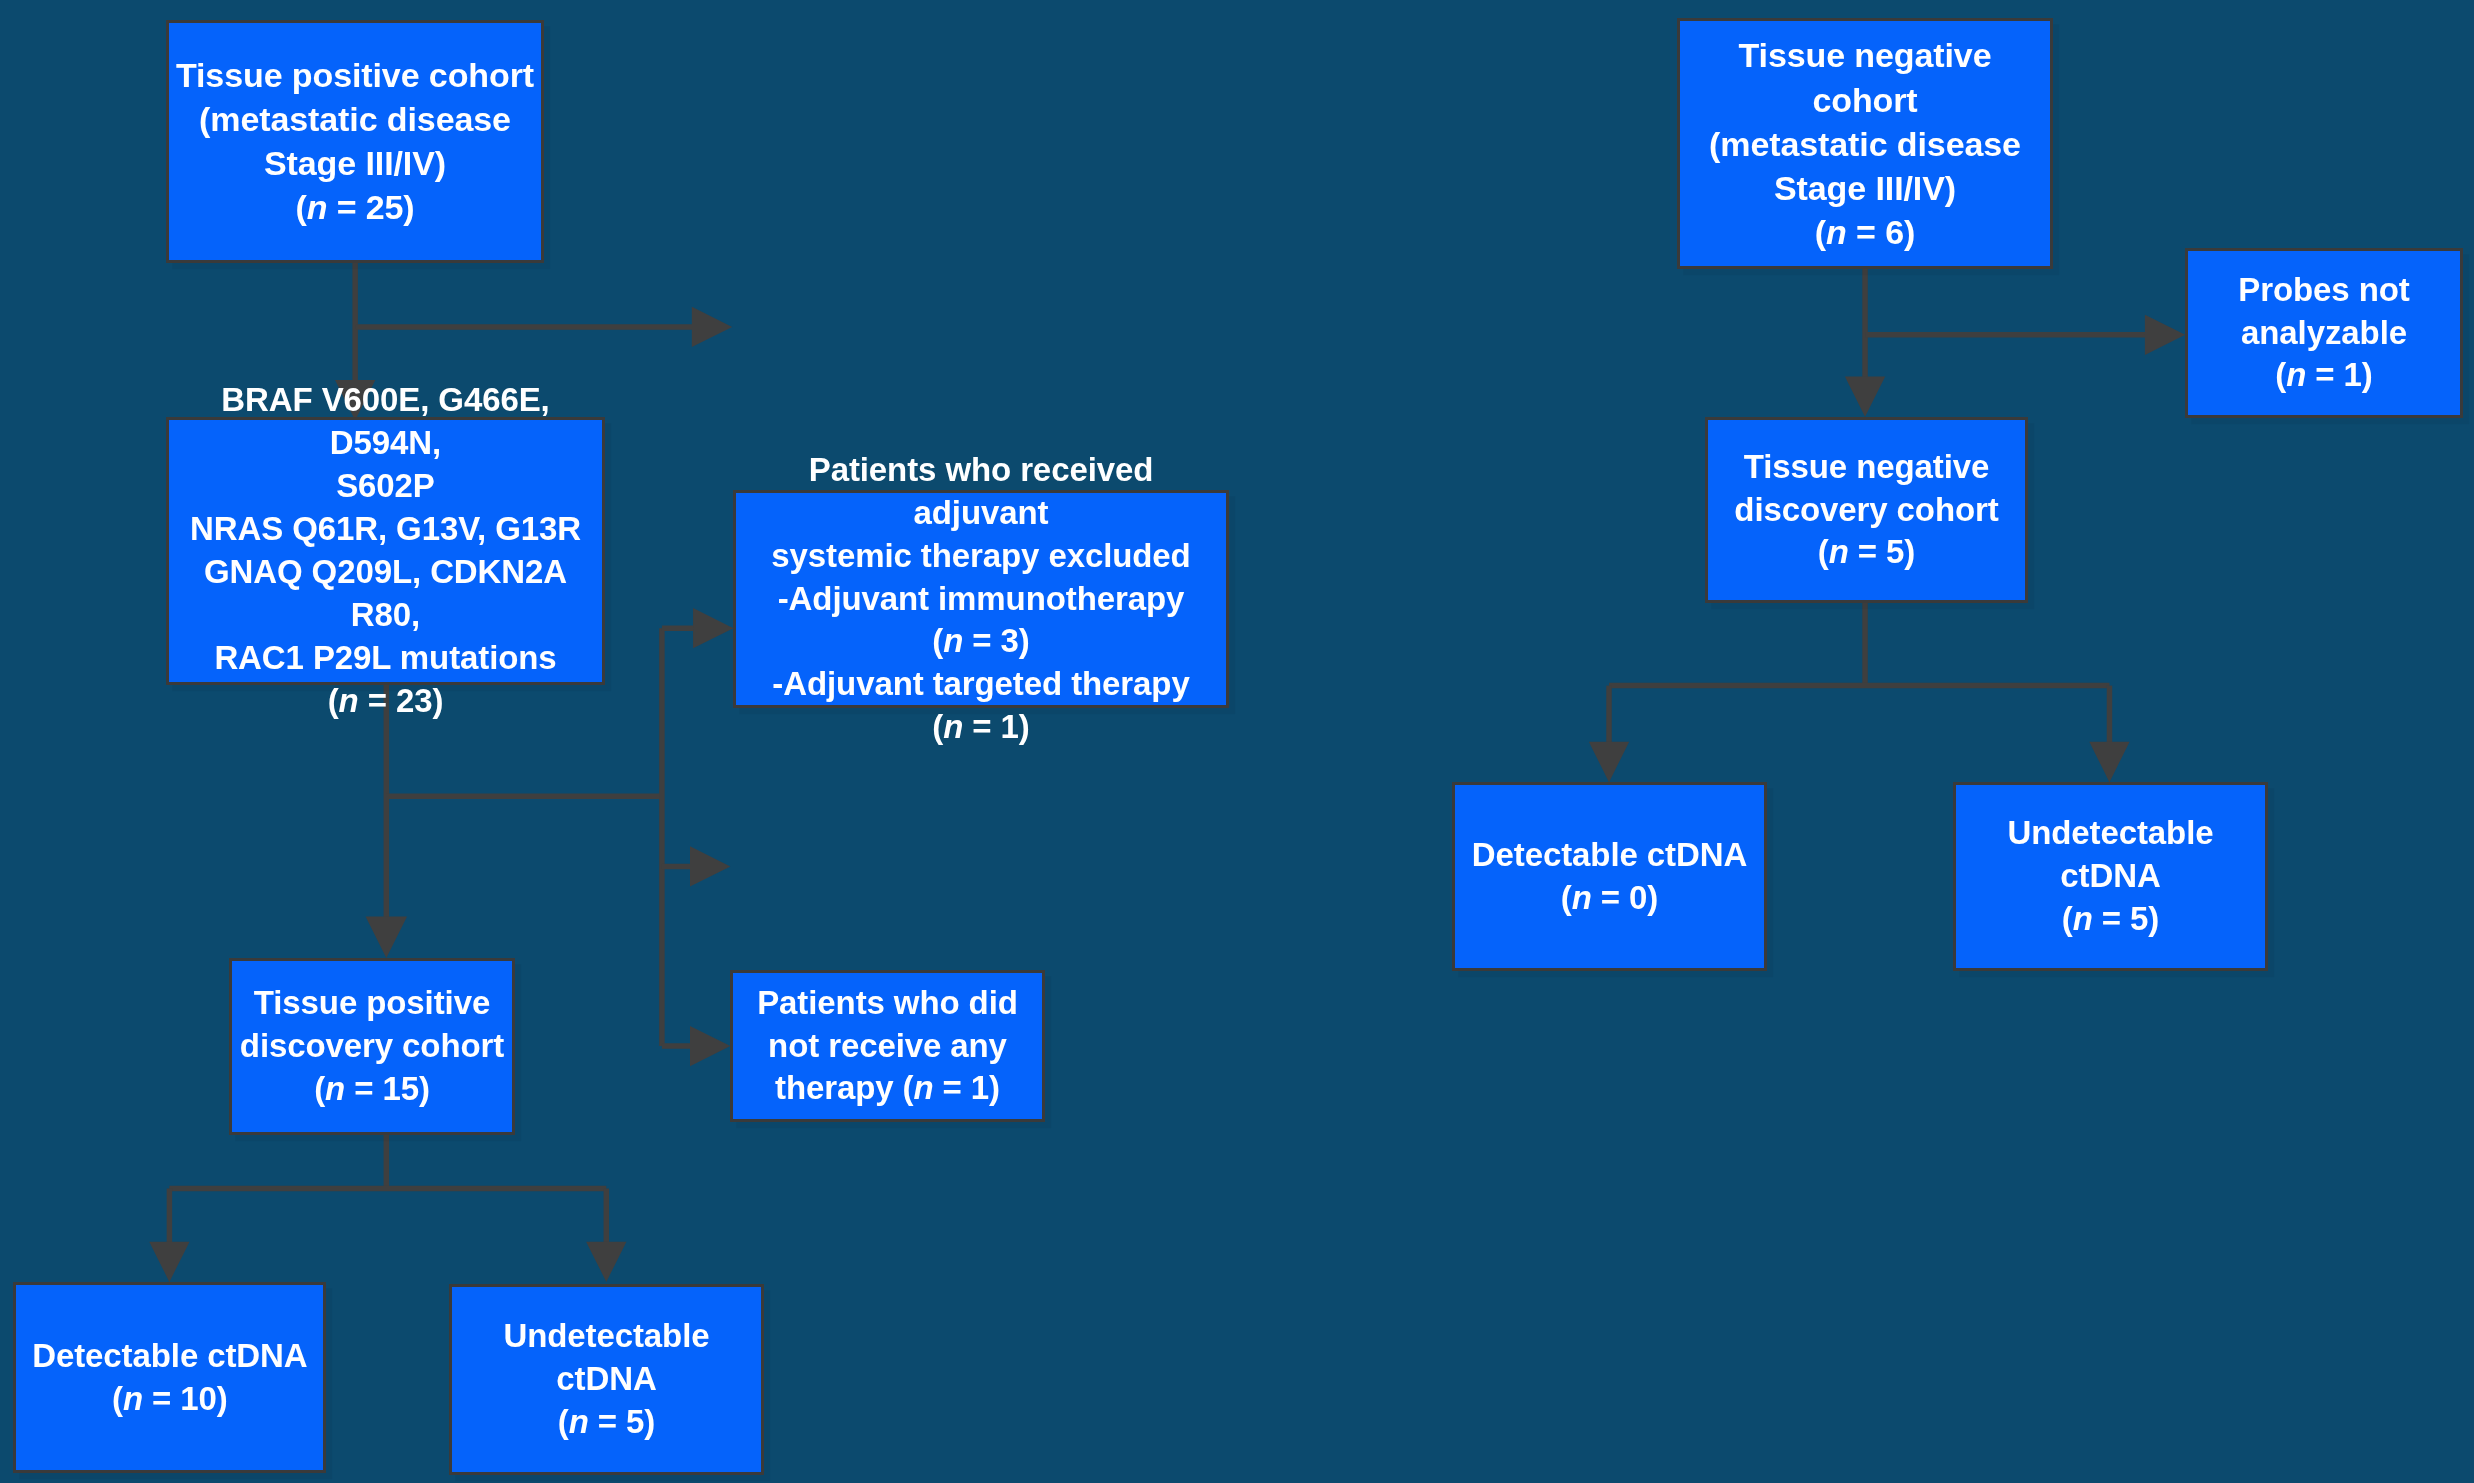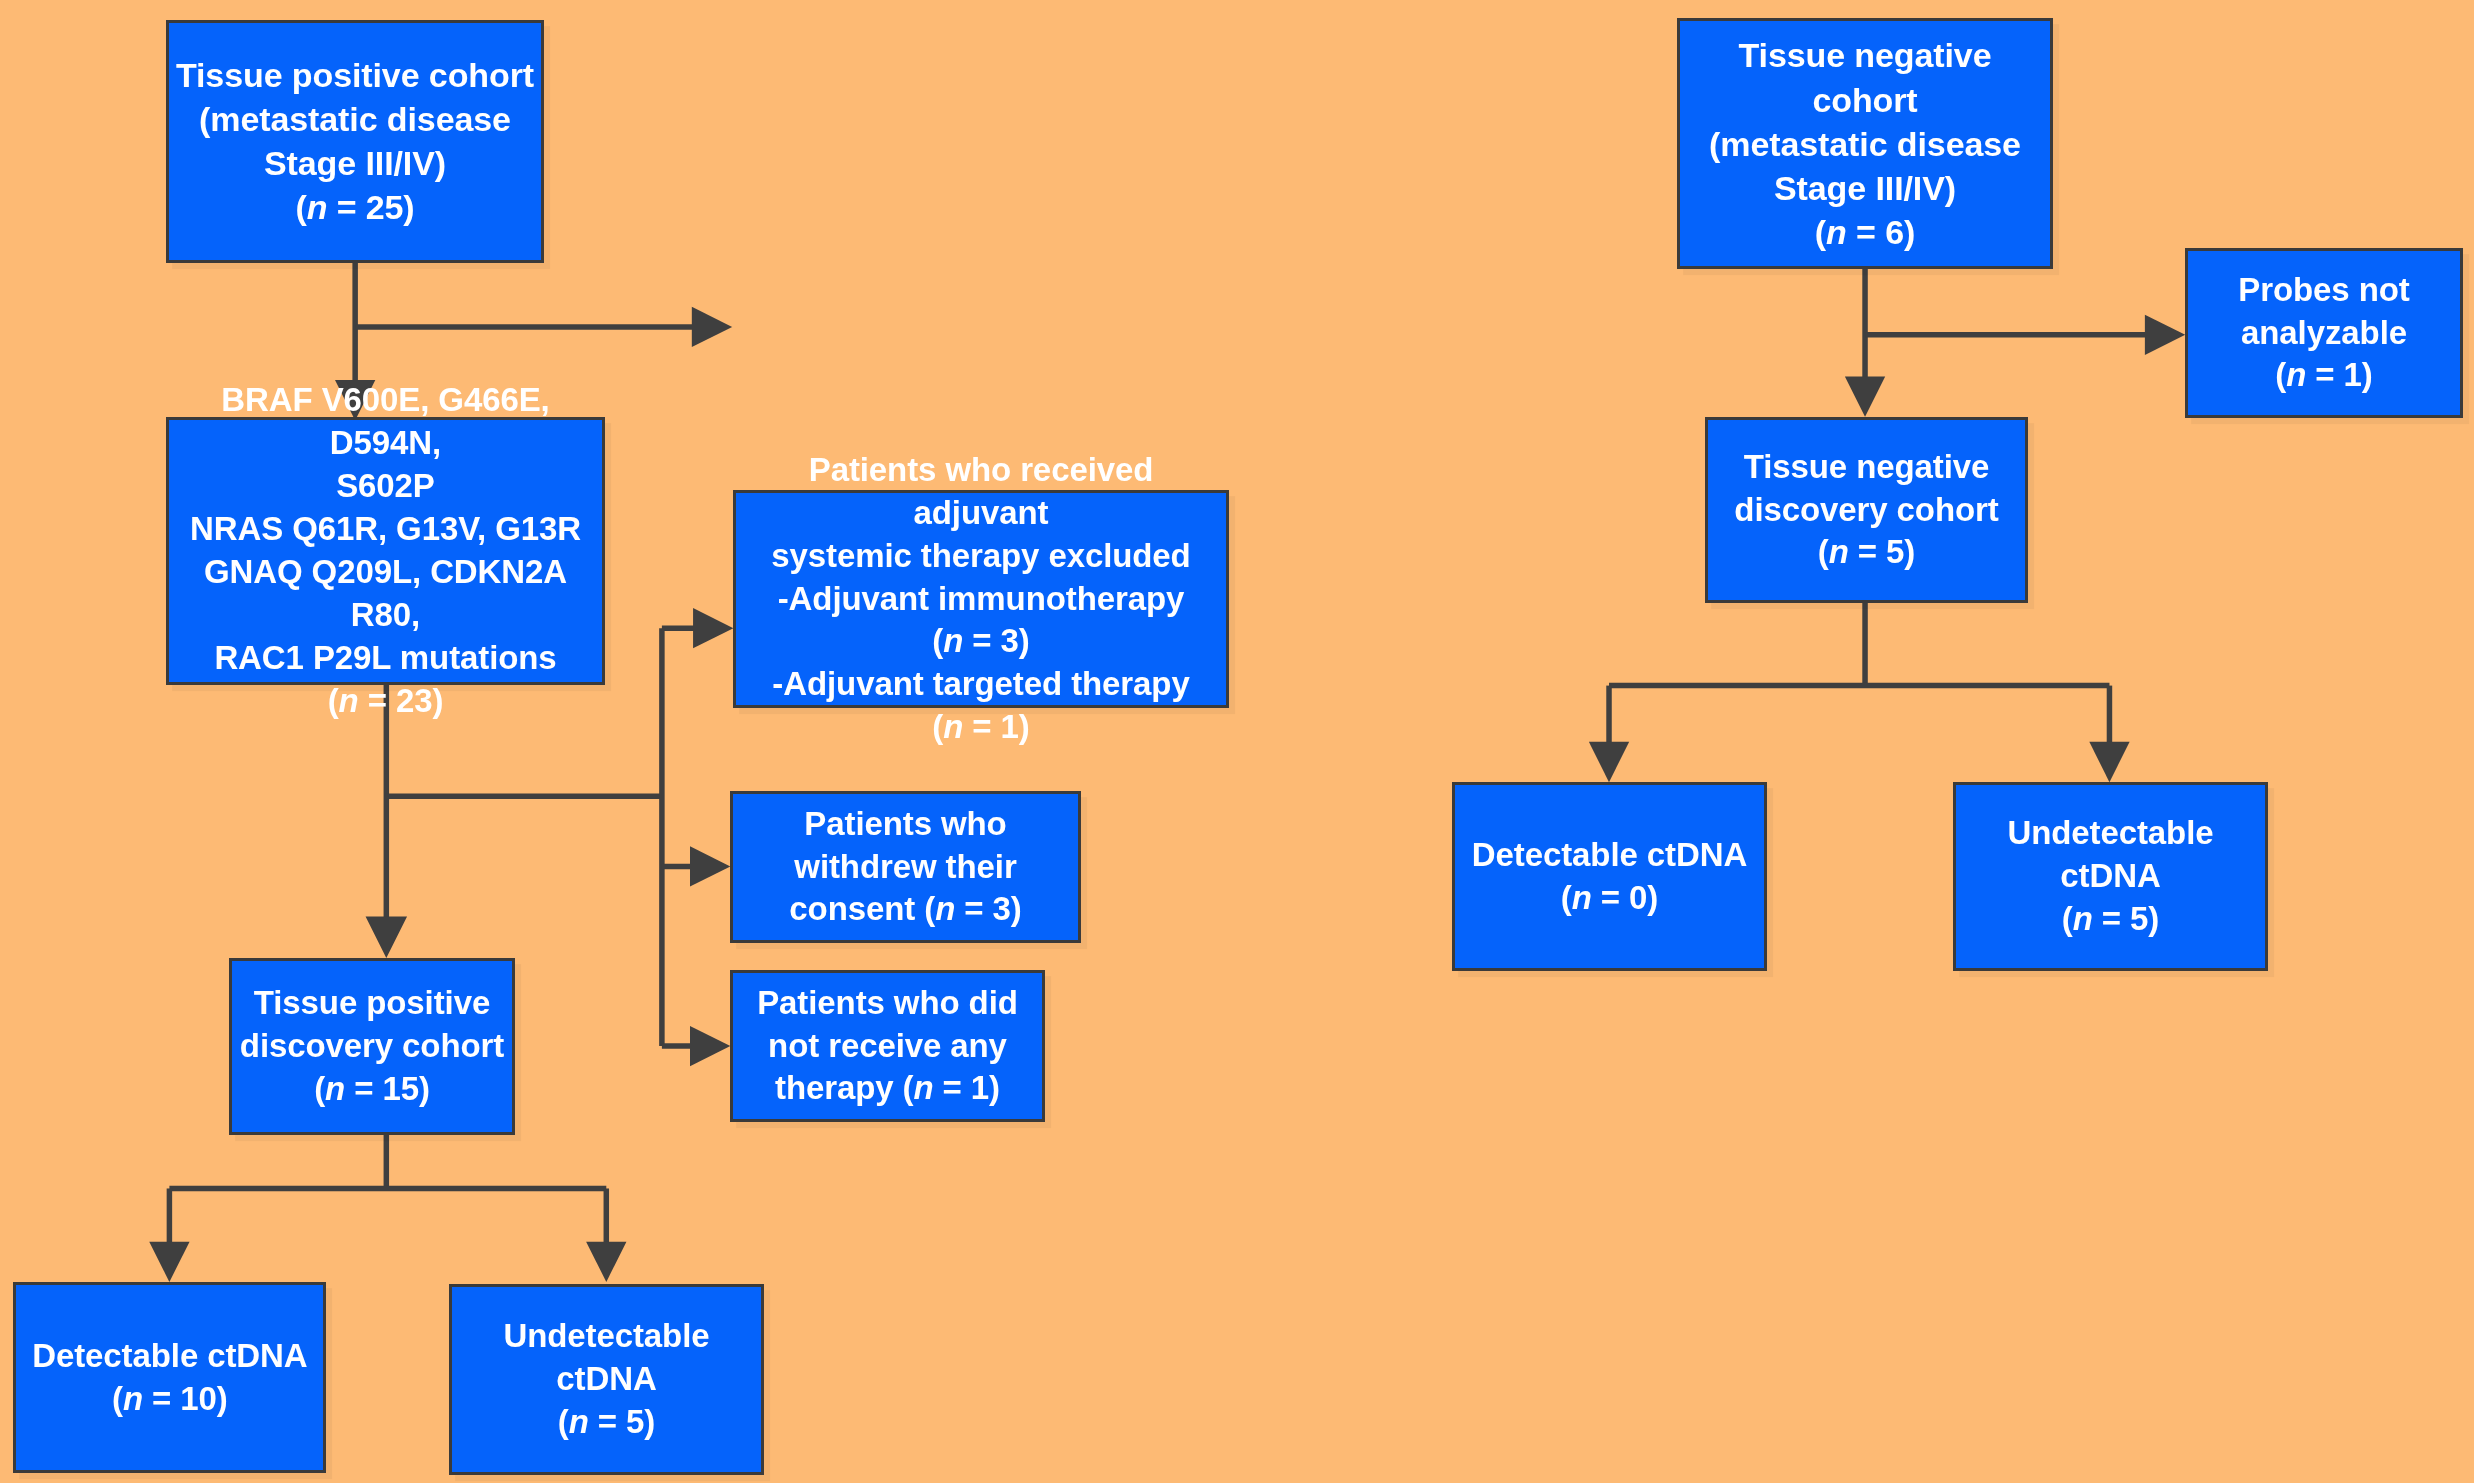--- a/index.html
+++ b/index.html
@@ -1,20 +1,20 @@
 <!DOCTYPE html>
 <html style="font-size:9.8px"><head>
 <meta charset="utf-8">
 <style>
   html, body { margin:0; padding:0; background:#ffffff; }
   #stage {
     position: relative;
     width: 2475px;
     height: 1483px;
-    background: #fdba74;
+    background: #0c4a6e;
     font-family: "Liberation Sans", sans-serif;
     overflow: hidden;
   }
   .node {
     position: absolute;
     box-sizing: border-box;
     background: #0563FB;
     border: 3.1px solid #3a3a3a;
     color: #ffffff;
     font-weight: bold;
@@ -134,25 +134,20 @@
 
   <div class="node f54" style="left:733px; top:490px; width:496px; height:218px;">
     <span class="txt">Patients who received adjuvant
 systemic therapy excluded
 -Adjuvant immunotherapy
 (<em>n</em> = 3)
 -Adjuvant targeted therapy
 (<em>n</em> = 1)</span>
   </div>
 
-  <div class="node f54" style="left:730px; top:791px; width:351px; height:152px;">
-    <span class="txt">Patients who
-withdrew their
-consent (<em>n</em> = 3)</span>
-  </div>
 
   <div class="node f54" style="left:730px; top:970px; width:315px; height:152px;align-items:center;">
     <span class="txt">Patients who did
 not receive any
 therapy (<em>n</em> = 1)</span>
   </div>
 
   <div class="node f54" style="left:229px; top:958px; width:286px; height:177px;">
     <span class="txt">Tissue positive
 discovery cohort

